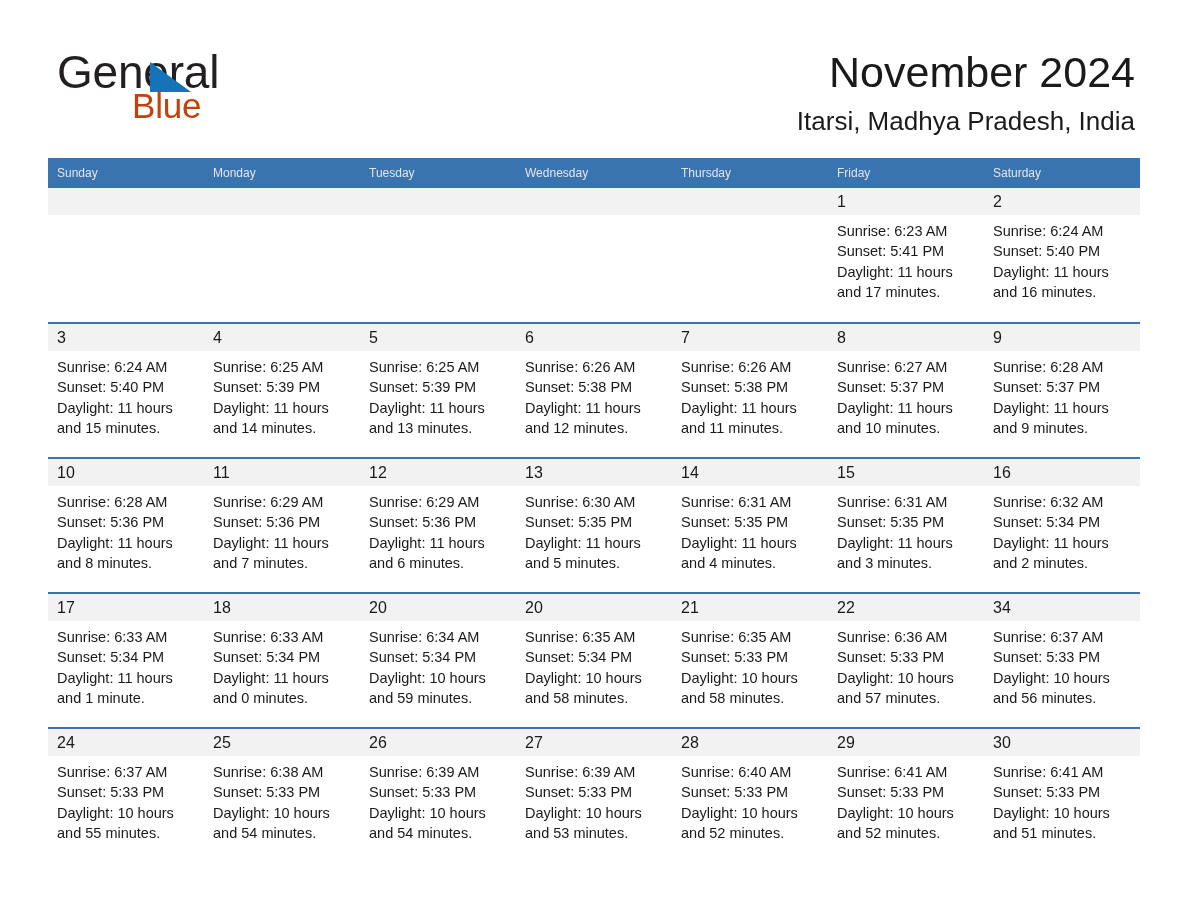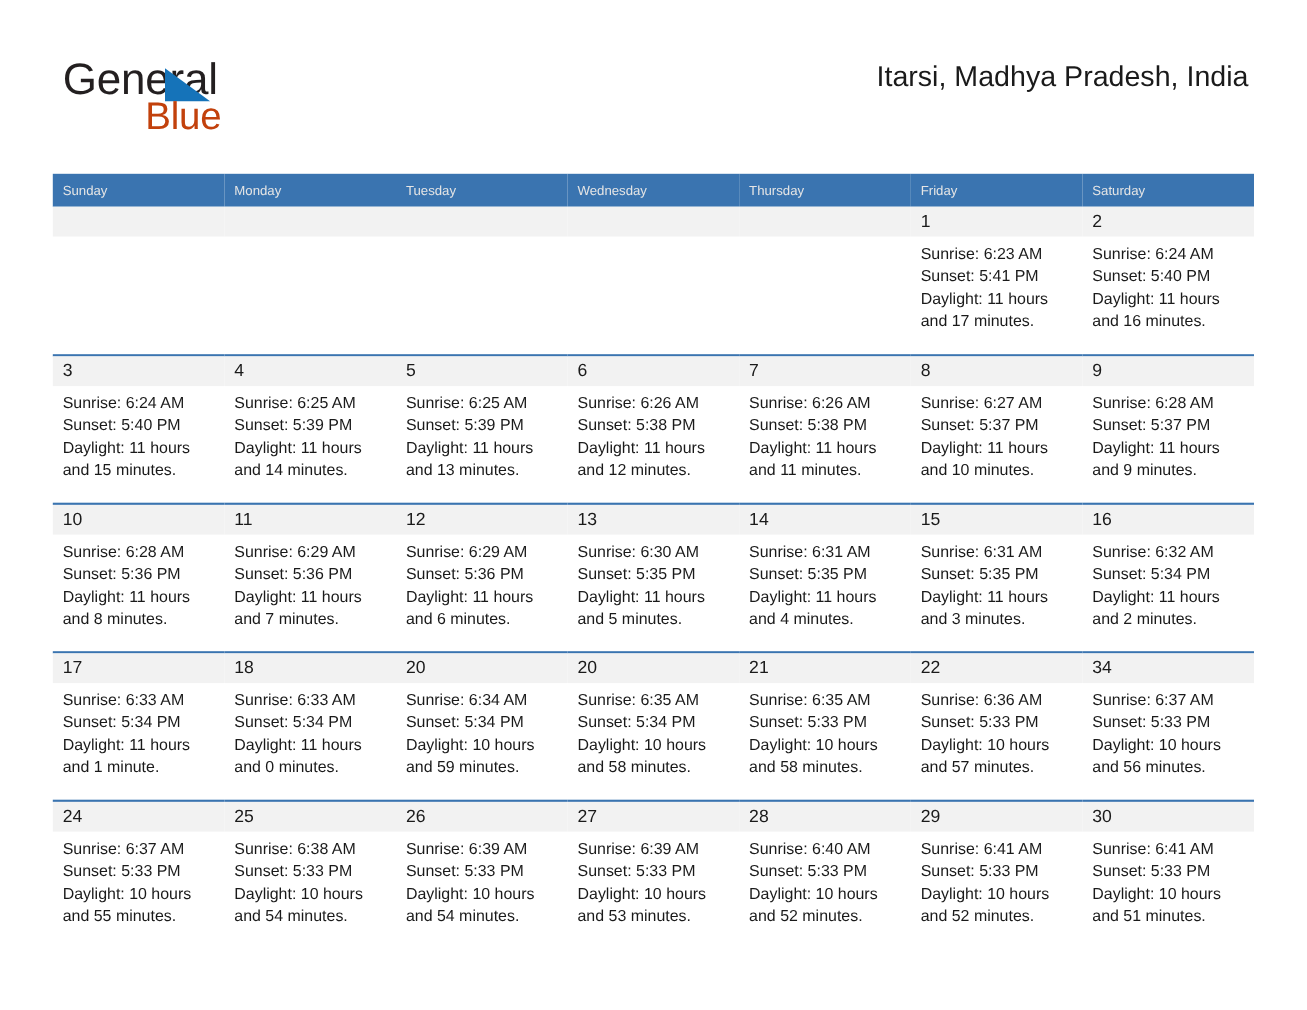--- a/index.html
+++ b/index.html
@@ -35,21 +35,21 @@
   .brand {
     position: absolute;
     left: 57px;
     top: 52px;
     width: 260px;
     height: 76px;
   }
   .brand-line1 {
     position: absolute;
     left: 0; top: 0;
-    font-size: 40px;
+    font-size: 46px;
     line-height: 40px;
     color: #231f20;
     letter-spacing: -0.2px;
     white-space: nowrap;
   }
   .brand-tri {
     position: absolute;
     left: 93px;
     top: 10px;
     width: 0; height: 0;
@@ -161,20 +161,21 @@
 
   <div class="header">
 
     <div class="brand">
       <span class="brand-line1">General</span>
       <span class="brand-tri"></span>
       <span class="brand-line2">Blue</span>
     </div>
 
     <div class="title-block">
+      <h1 class="cal-title">November 2024</h1>
       <h2 class="cal-subtitle">Itarsi, Madhya Pradesh, India</h2>
     </div>
 
   </div>
 
   <table class="calendar">
     <thead>
       <tr class="dow-row">
         <th>Sunday</th>
         <th>Monday</th>

